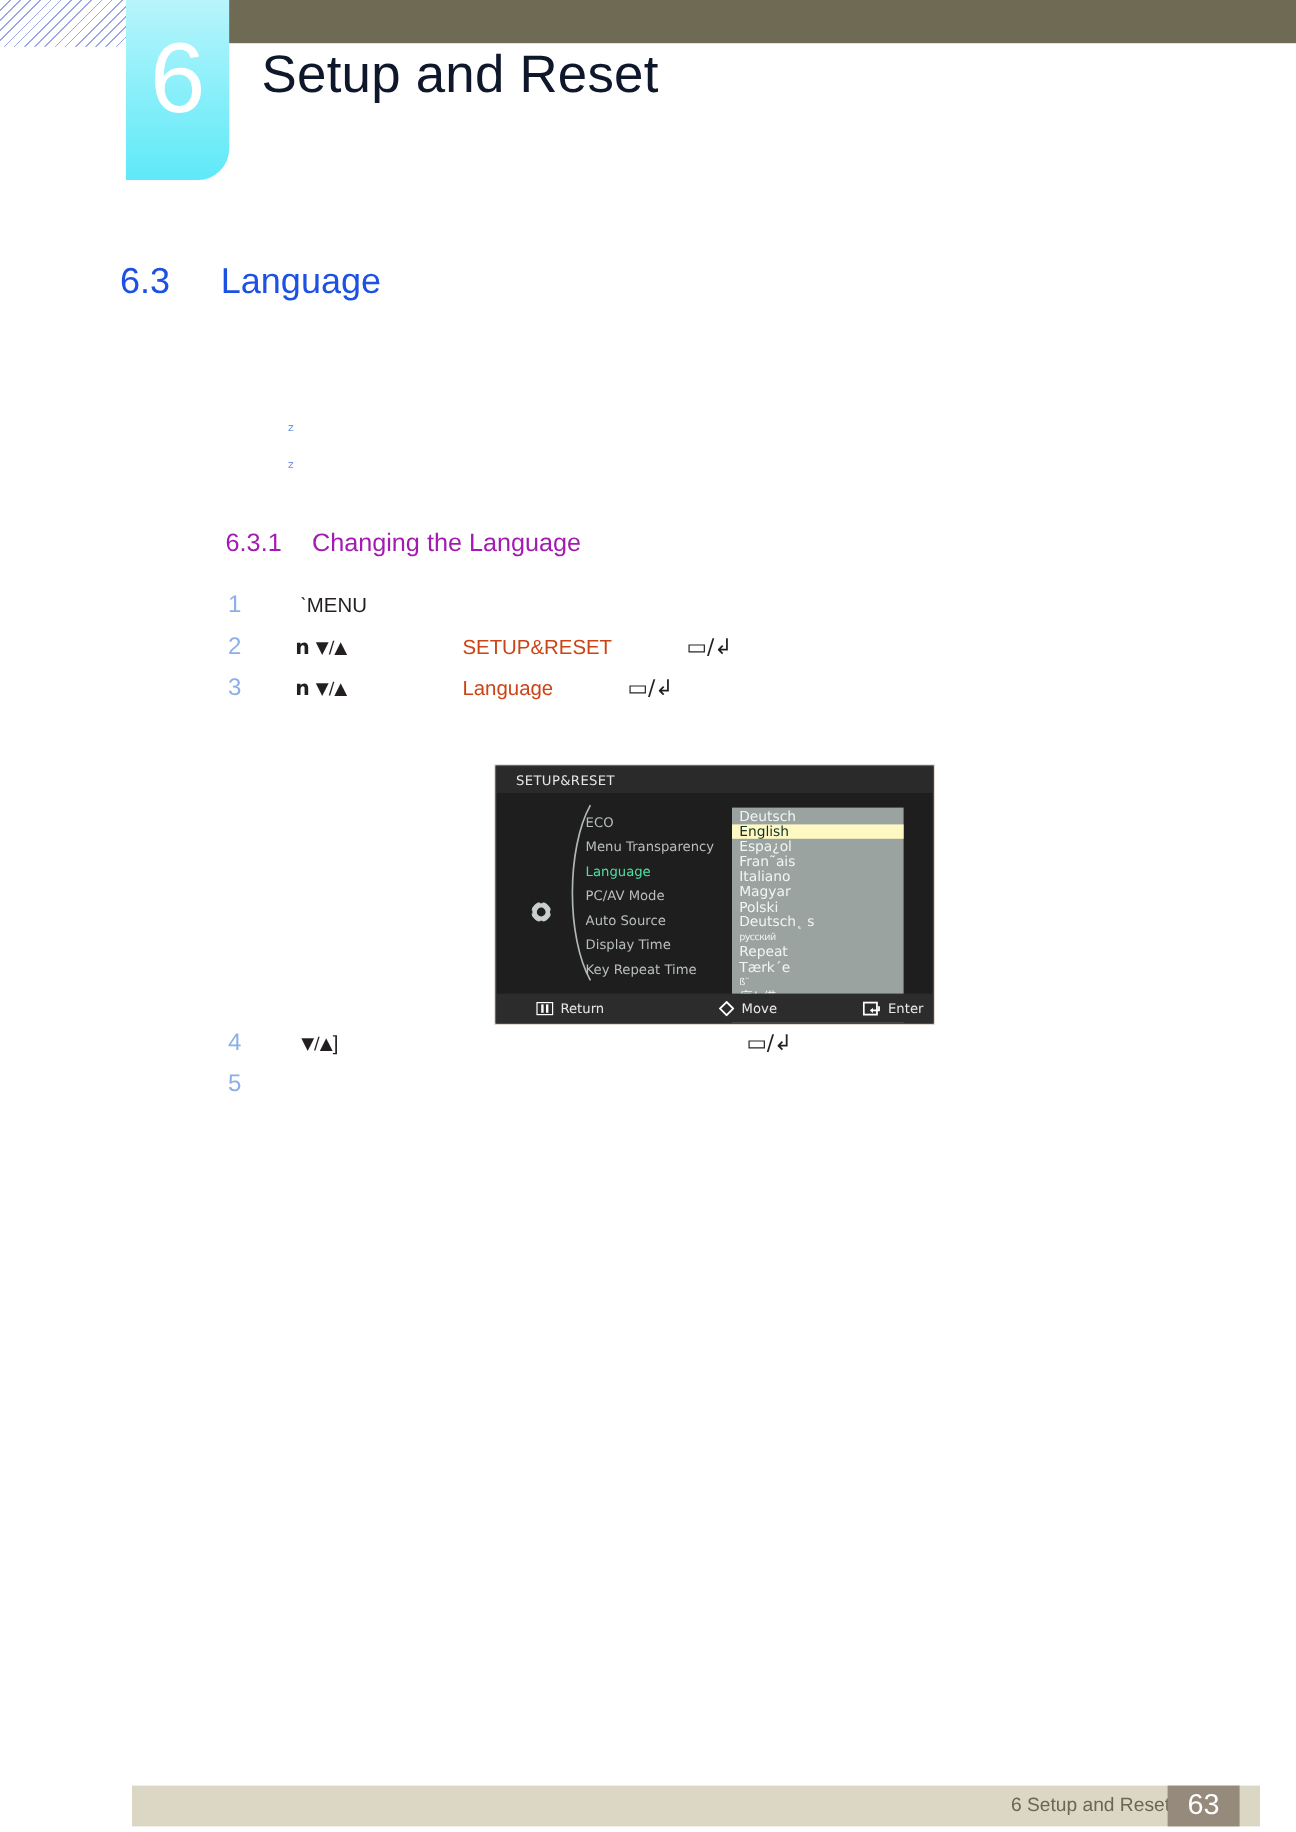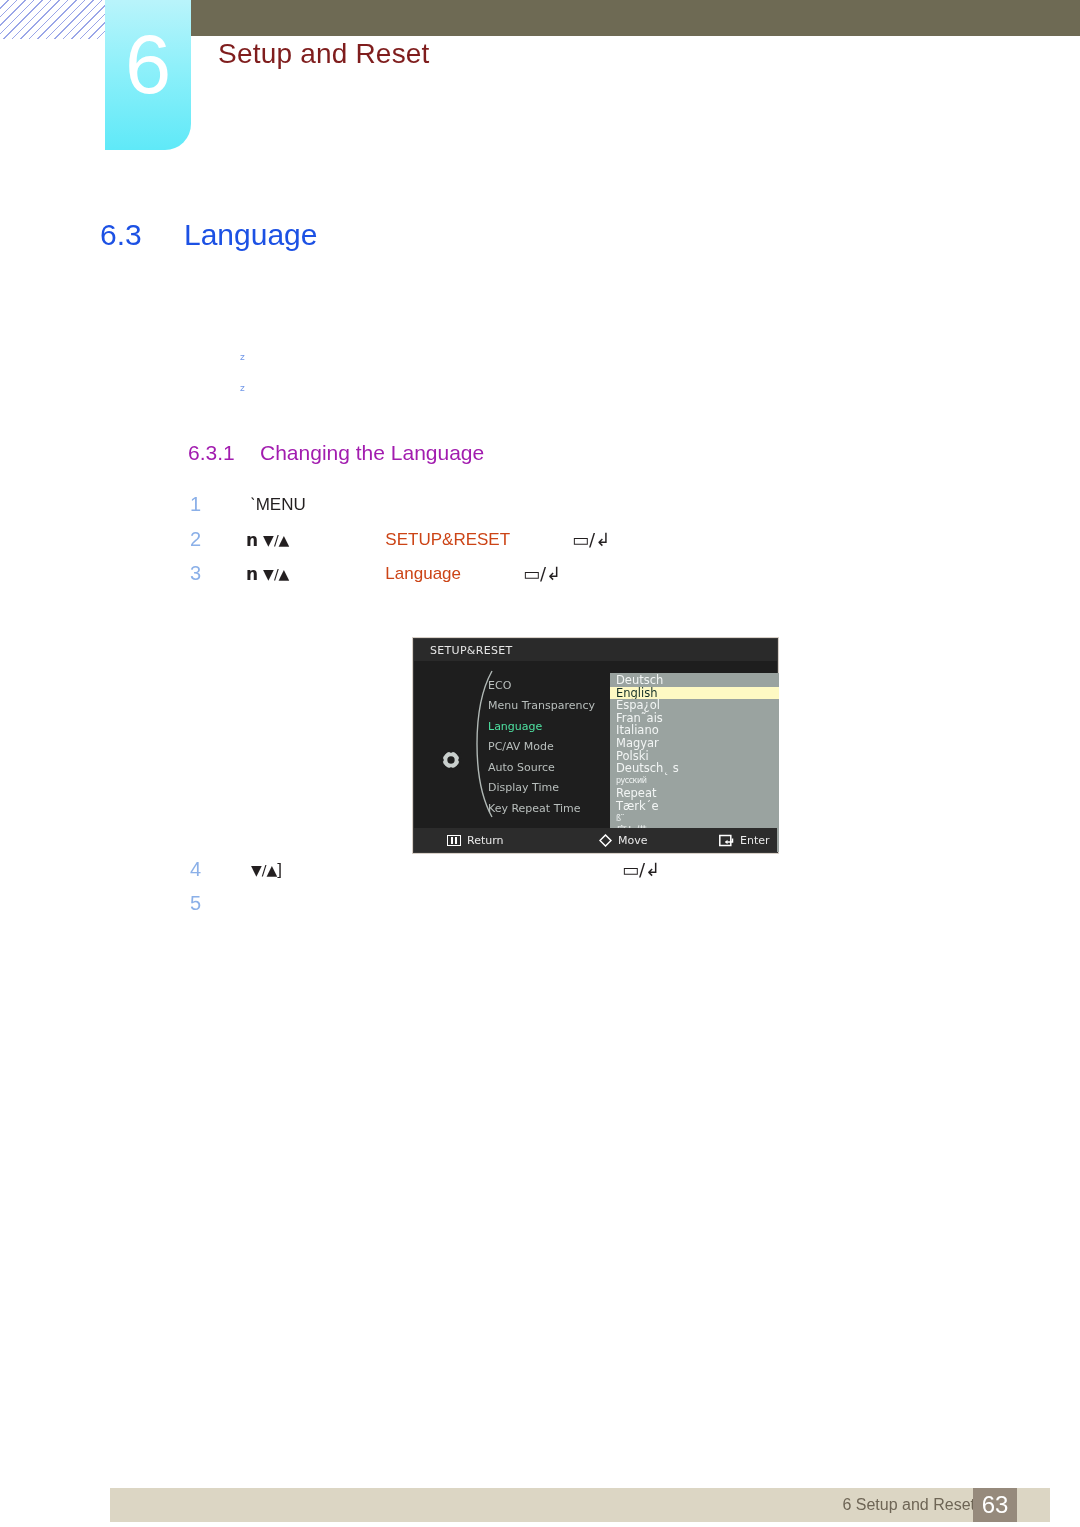--- a/index.html
+++ b/index.html
@@ -30,21 +30,21 @@
     border-bottom-right-radius:26px;
   }
   .chapter-num{
     position:absolute;left:0;top:0;width:86px;height:150px;
     display:flex;align-items:center;justify-content:center;
     color:#ffffff;font-size:83px;line-height:1;font-weight:400;
     letter-spacing:0;padding-bottom:22px;box-sizing:border-box;
   }
   .chapter-title{
     position:absolute;left:218px;top:38px;
-    color:#7f1d1d;font-size:28px;font-weight:400;letter-spacing:.2px;
+    color:#0f172a;font-size:44px;font-weight:400;letter-spacing:.2px;
   }
 
   
   .sec-head{
     position:absolute;left:100px;top:218px;
     display:flex;align-items:baseline;
     color:#1c51e4;font-size:30px;font-weight:400;
   }
   .sec-head .num{width:84px;display:inline-block;}
 
@@ -137,21 +137,21 @@
     height:20.5px;display:flex;align-items:center;
     color:#b9bfbd;font-size:11px;
   }
   .osd-left .row .lbl{flex:1;}
   .osd-left .row .colon{width:12px;text-align:center;color:#b9bfbd;}
   .osd-left .row.active .lbl{color:#4ee0a0;}
   .osd-down{
     position:absolute;left:130px;top:166px;color:#cfd4d2;font-size:11px;
   }
   .osd-list{
-    position:absolute;left:196px;top:12px;width:169px;
+    position:absolute;left:196px;top:12px;width:143px;
     background:#9aa3a0;padding:1px 0 2px 0;
   }
   .osd-list .li{
     height:12.6px;line-height:12.6px;color:#f2f5f4;font-size:11.5px;
     padding-left:6px;white-space:nowrap;overflow:hidden;
   }
   .osd-list .li.sel{background:#fef9c3;color:#143026;}
   .osd-list .li.tofu{
     font-size:8px;line-height:12.6px;color:#eef2f1;letter-spacing:-.5px;
   }
@@ -178,21 +178,21 @@
   
   .footer-bar{
     position:absolute;left:110px;top:1488px;width:940px;height:34px;
     background:#dcd6c4;
   }
   .footer-txt{
     position:absolute;right:105px;top:1496px;
     color:#6e6555;font-size:16px;
   }
   .page-box{
-    position:absolute;left:973px;top:1488px;width:44px;height:34px;
+    position:absolute;left:973px;top:1488px;width:60px;height:34px;
     background:#968a7c;display:flex;align-items:center;justify-content:center;
     color:#ffffff;font-size:24px;
   }
 </style>
 </head>
 <body>
 
 <div class="hatch"></div>
 <div class="olive-bar"></div>
 

